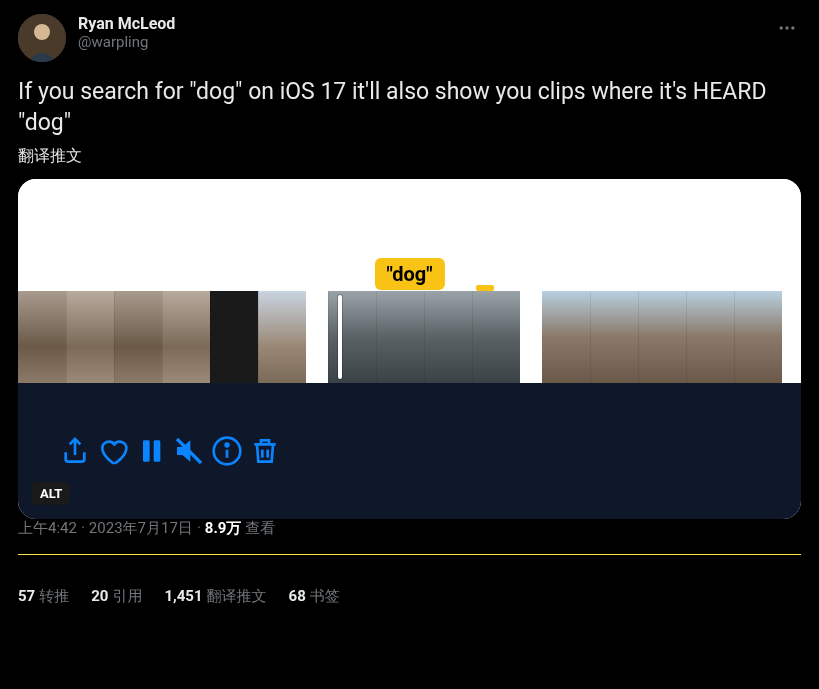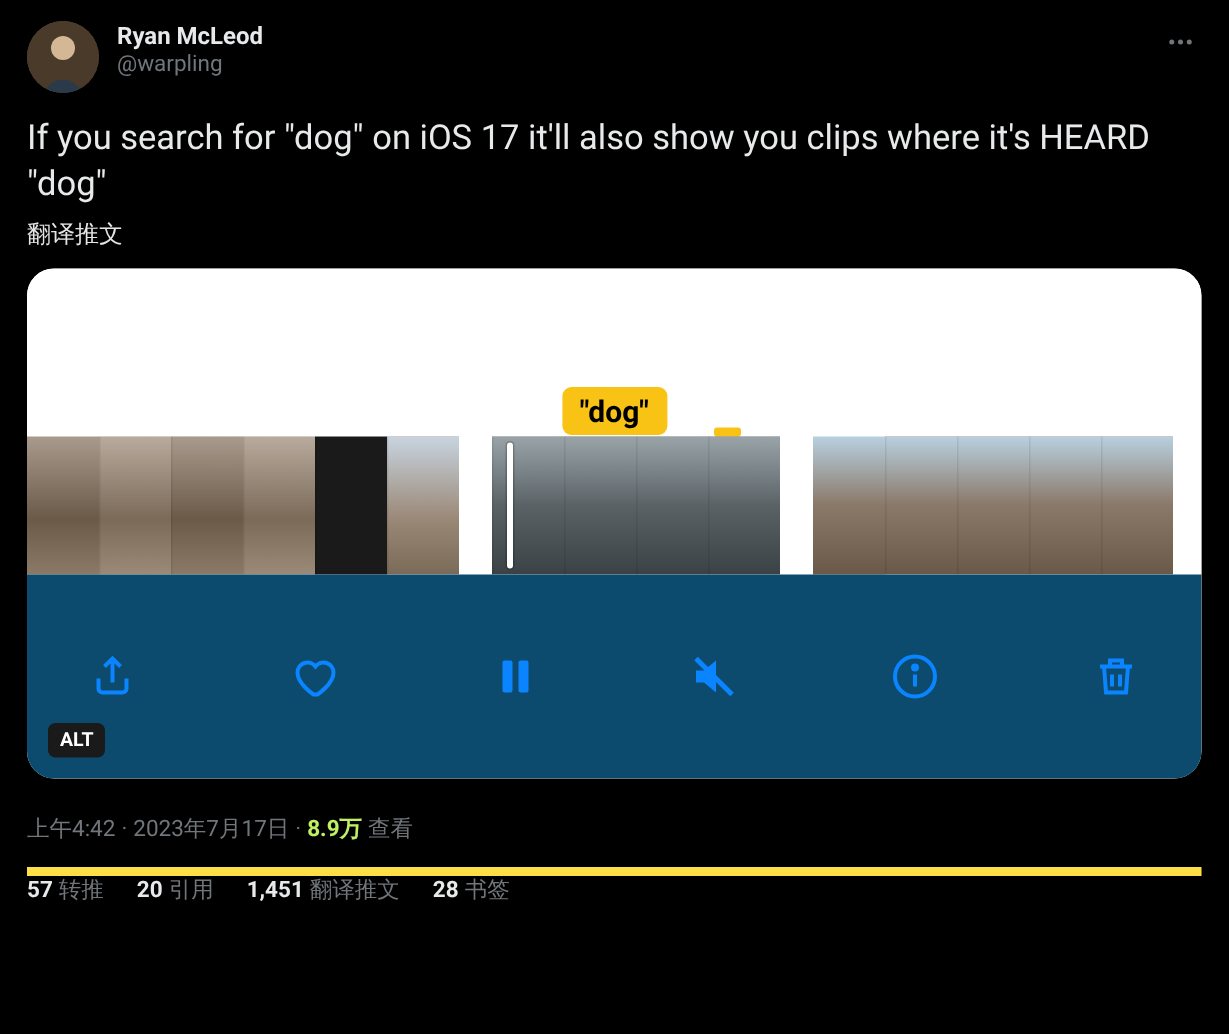--- a/index.html
+++ b/index.html
@@ -123,24 +123,23 @@
     background: #fff;
     box-shadow: 0 0 0 1px rgba(0,0,0,0.2);
     top: 4px;
     bottom: 4px;
     border-radius: 2px;
     z-index: 2;
   }
   .media-controls {
     flex: 1;
     display: flex;
-    justify-content: space-between;
     align-items: center;
     padding: 0 38px;
-    background: #0c4a6e;
+    background: #0f172a;
     position: relative;
   }
   .ctrl {
     width: 38px;
     height: 38px;
     display: flex;
     align-items: center;
     justify-content: center;
     color: #0a84ff;
     cursor: pointer;
@@ -151,32 +150,32 @@
     left: 14px;
     bottom: 14px;
     background: #1a1a1a;
     color: #fff;
     font-weight: 700;
     font-size: 13px;
     padding: 4px 8px;
     border-radius: 5px;
   }
   .meta-row {
-    margin-top: 24px;
+    margin-top: 0;
     color: #71767b;
     font-size: 15px;
     display: flex;
     gap: 4px;
     align-items: baseline;
     padding-bottom: 16px;
-    border-bottom: 6px solid #fde047;
-  }
-  .meta-views-count { color: #bef264; font-weight: 700; }
+    border-bottom: 1px solid #fde047;
+  }
+  .meta-views-count { color: #ffffff; font-weight: 700; }
   .stats-row {
-    margin-top: 0;
+    margin-top: 32px;
     display: flex;
     gap: 22px;
     color: #71767b;
     font-size: 15px;
   }
   .stat-count { color: #e7e9ea; font-weight: 700; margin-right: 4px; }
 </style>
 </head>
 <body>
 
@@ -289,16 +288,16 @@
     <div>
       <span class="stat-count">57</span><span>转推</span>
     </div>
     <div>
       <span class="stat-count">20</span><span>引用</span>
     </div>
     <div>
       <span class="stat-count">1,451</span><span>翻译推文</span>
     </div>
     <div>
-      <span class="stat-count">28</span><span>书签</span>
+      <span class="stat-count">68</span><span>书签</span>
     </div>
   </div>
 </div>
 
 </body></html>

